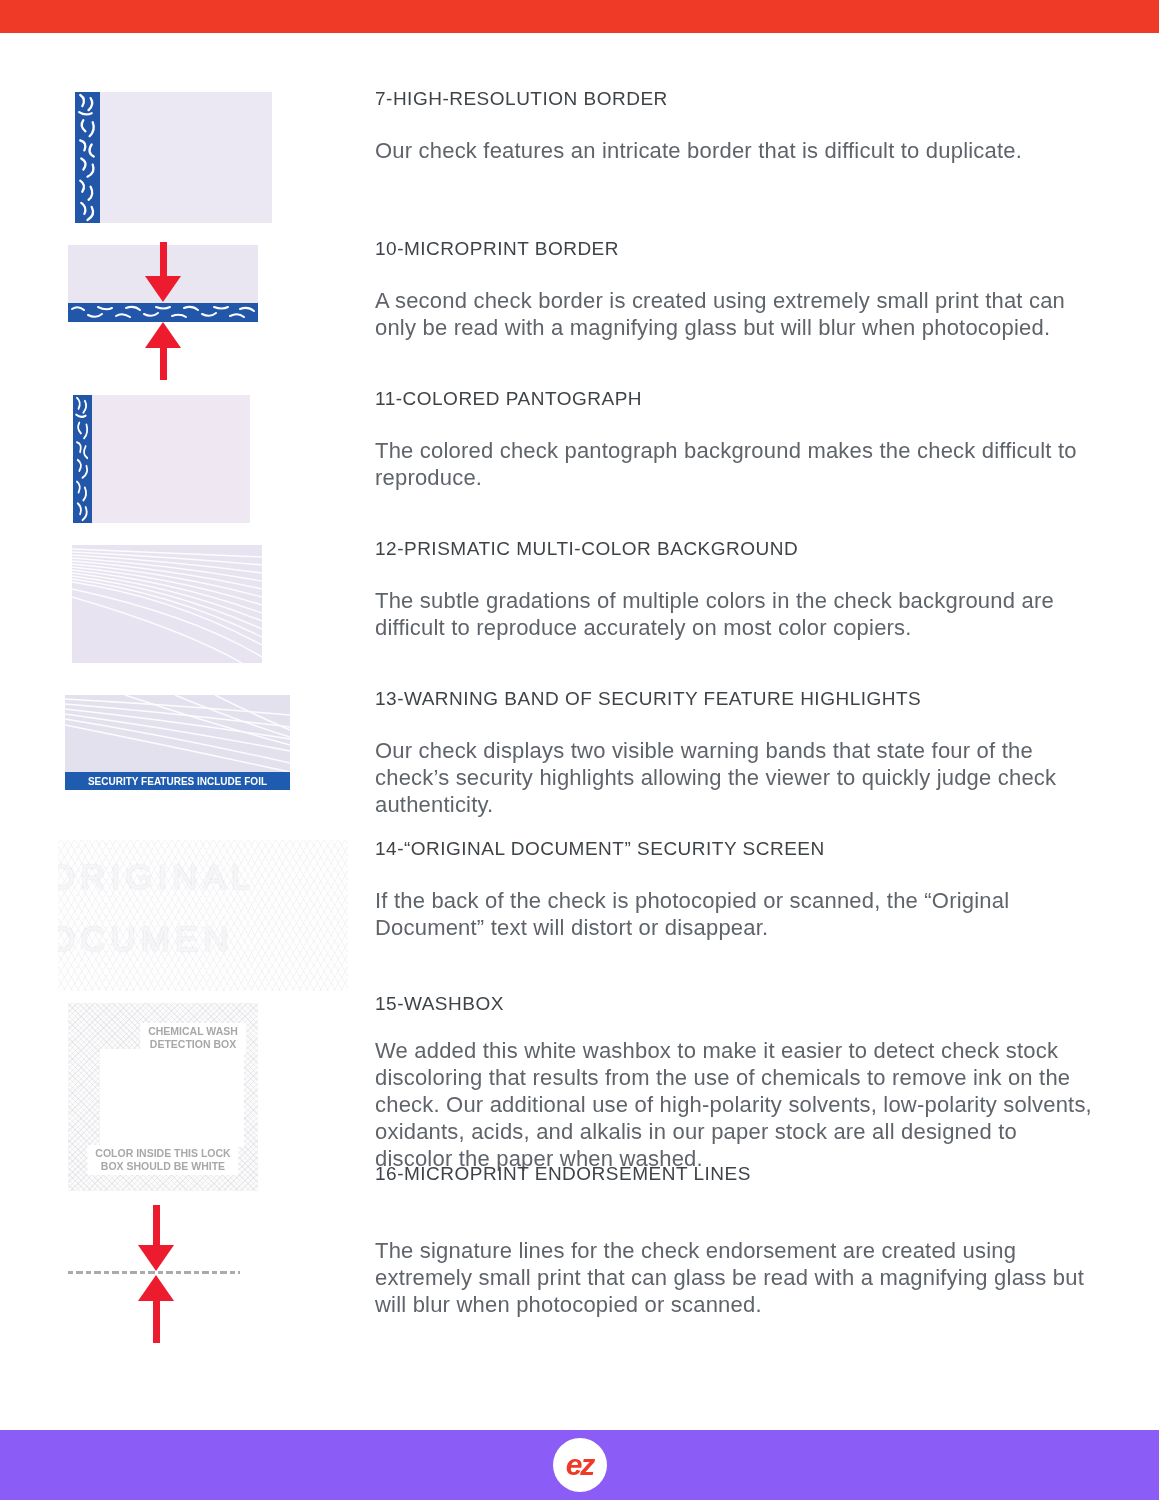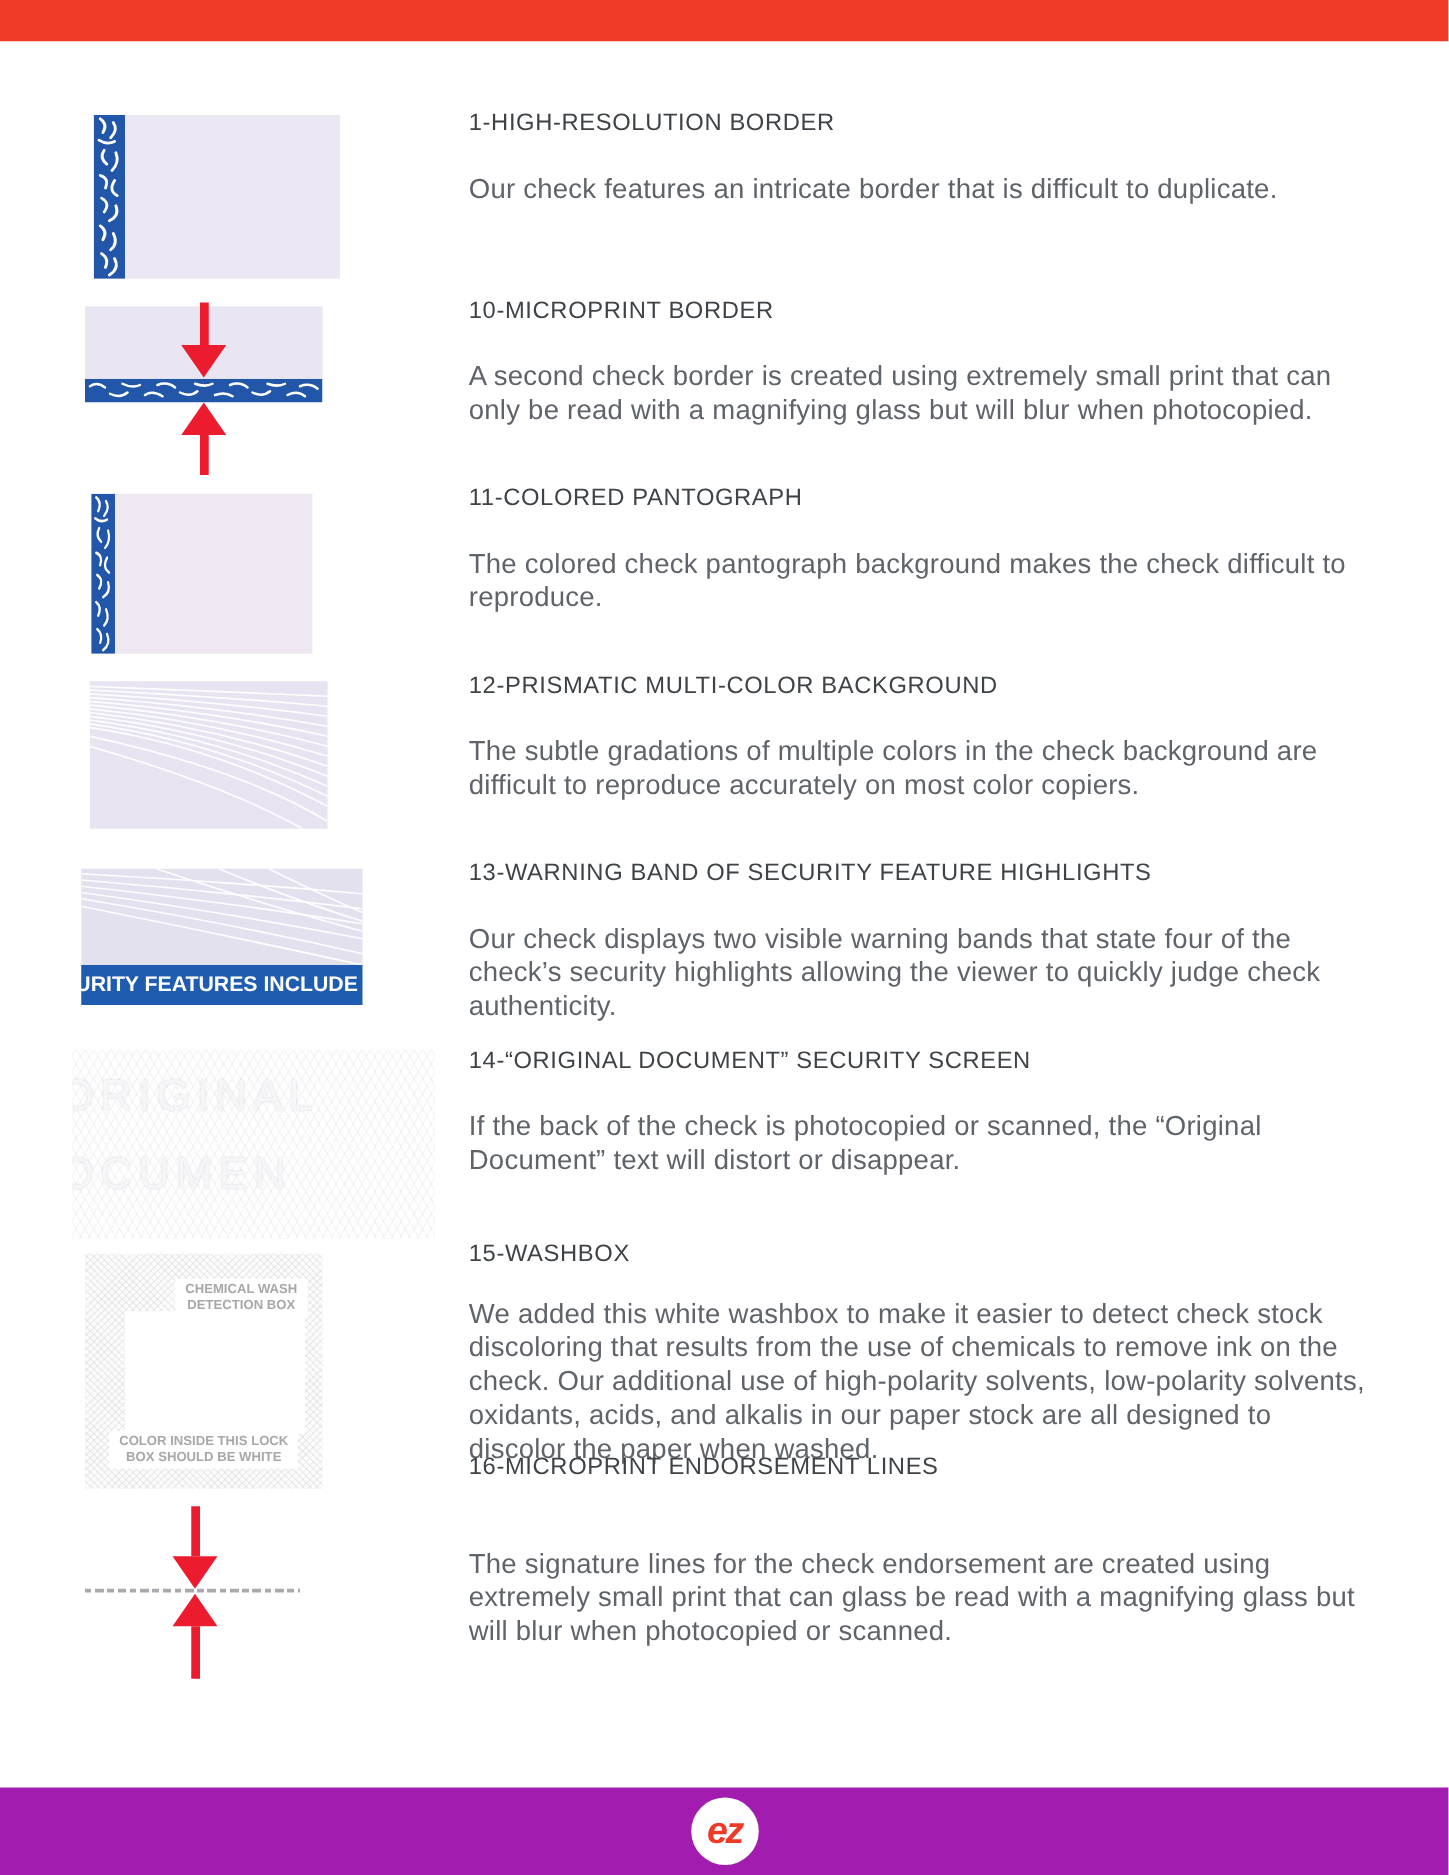--- a/index.html
+++ b/index.html
@@ -2,21 +2,21 @@
 <html><head>
 <meta charset="utf-8">
 <style>
   html,body { margin:0; padding:0; background:#ffffff; }
   .page {
     position:relative; width:1159px; height:1500px; margin:0 auto;
     background:#ffffff; overflow:hidden;
     font-family:"Liberation Sans", sans-serif;
   }
   .top-bar { position:absolute; top:0; left:0; width:100%; height:33px; background:#ee3a27; }
-  .footer  { position:absolute; top:1430px; left:0; width:100%; height:70px; background:#a21caf;
+  .footer  { position:absolute; top:1430px; left:0; width:100%; height:70px; background:#8b5cf6;
              display:flex; align-items:center; justify-content:center; }
   .logo { display:flex; align-items:center; }
   .logo-circle {
     width:54px; height:54px; border-radius:50%; background:#ffffff; color:#ee3a27;
     display:flex; align-items:center; justify-content:center;
     font-weight:bold; font-style:italic; font-size:30px; letter-spacing:-2px;
   }
   .logo-word { color:#ffffff; font-size:44px; font-weight:bold; letter-spacing:0.5px; margin-left:4px; margin-top:-4px; }
 
   .sec-title { position:absolute; left:375px; margin:0; font-size:19px; font-weight:400;
@@ -45,21 +45,21 @@
   .fig10-band { height:19px; }
 
   .fig11 { left:73px; top:395px; width:177px; height:128px; background:#efe8f3; }
   .fig11 .strip-v { width:19px; }
 
   .fig12 { left:72px; top:545px; width:190px; height:118px; background:#e7e3f0; overflow:hidden; }
   .lines { position:absolute; left:0; top:0; width:100%; height:100%; }
 
   .fig13 { left:65px; top:695px; width:225px; height:95px; }
   .fig13-top  { position:relative; height:77px; background:#e4e1ee; overflow:hidden; }
-  .fig13-band { height:32px; background:#1f5cb0; color:#ffffff; font-size:17px; font-weight:bold;
+  .fig13-band { height:18px; background:#1f5cb0; color:#ffffff; font-size:10px; font-weight:bold;
                 display:flex; align-items:center; justify-content:center; white-space:nowrap; }
 
   .fig14 { left:58px; top:840px; width:290px; height:145px; overflow:hidden;
            background:
              repeating-linear-gradient(60deg,  rgba(222,220,228,0.28) 0 1px, transparent 1px 6px),
              repeating-linear-gradient(-60deg, rgba(222,220,228,0.28) 0 1px, transparent 1px 6px),
              #fefefe;
            padding-top:6px; }
   .screen-line { font-size:35px; font-weight:normal; letter-spacing:5px; line-height:62px;
                  color:#f6f5f8; text-shadow:0 0 2px rgba(185,185,198,0.5);
@@ -115,21 +115,21 @@
               <path d="M6 66 Q13 70 8 77"></path>
               <path d="M17 72 Q20 80 12 84"></path>
             <path d="M5 88 Q11 92 7 99"></path>
               <path d="M15 94 Q19 102 13 107"></path>
               <path d="M6 110 Q12 114 9 121"></path>
             <path d="M16 114 Q20 122 12 127"></path>
           </g>
         </svg>
       </div>
     </div>
-    <h2 class="sec-title t9">1-HIGH-RESOLUTION BORDER</h2>
+    <h2 class="sec-title t9">7-HIGH-RESOLUTION BORDER</h2>
     <p class="sec-body b9">Our check features an intricate border that is difficult to duplicate.</p>
   </section>
 
   <section>
     <div class="fig fig10">
       <div class="fig10-top"></div>
       <div class="fig10-band band-h">
         <svg viewBox="0 0 190 19" preserveAspectRatio="none">
           <rect width="190" height="19" fill="#2156a8"></rect>
           <g stroke="#ffffff" stroke-width="2" fill="none" stroke-linecap="round">

